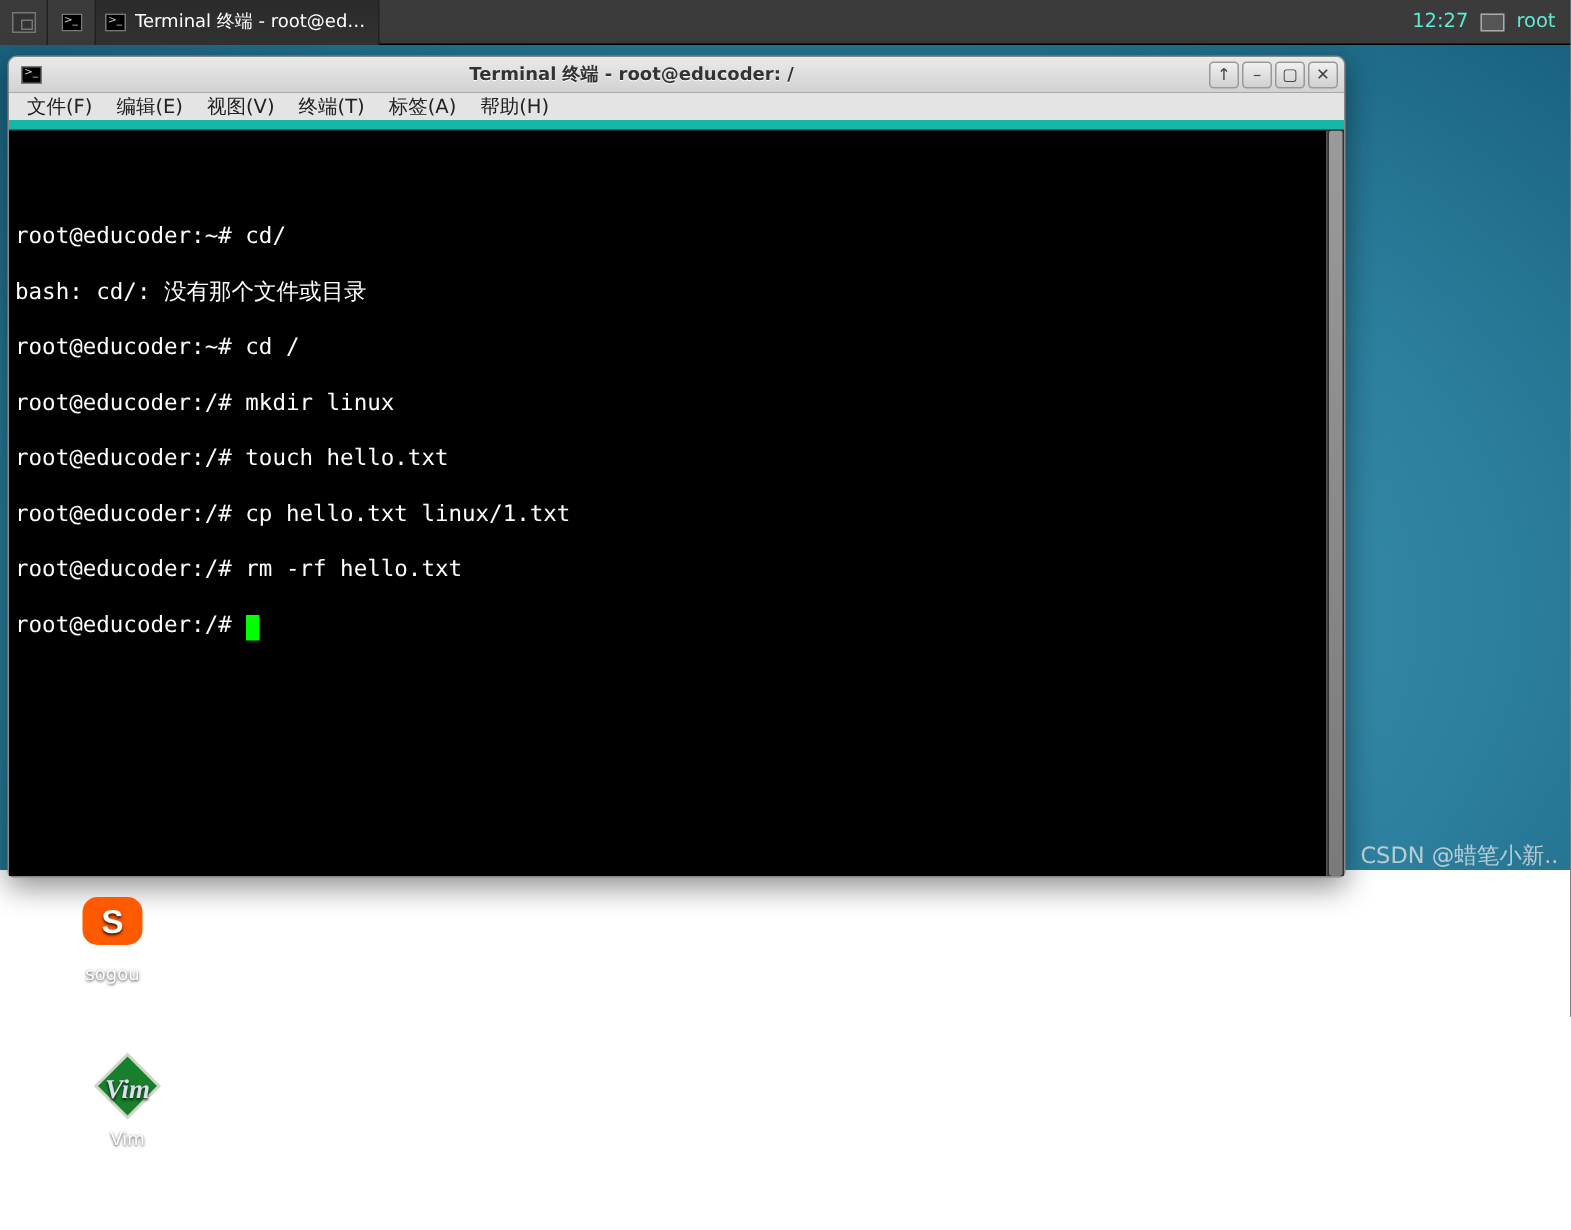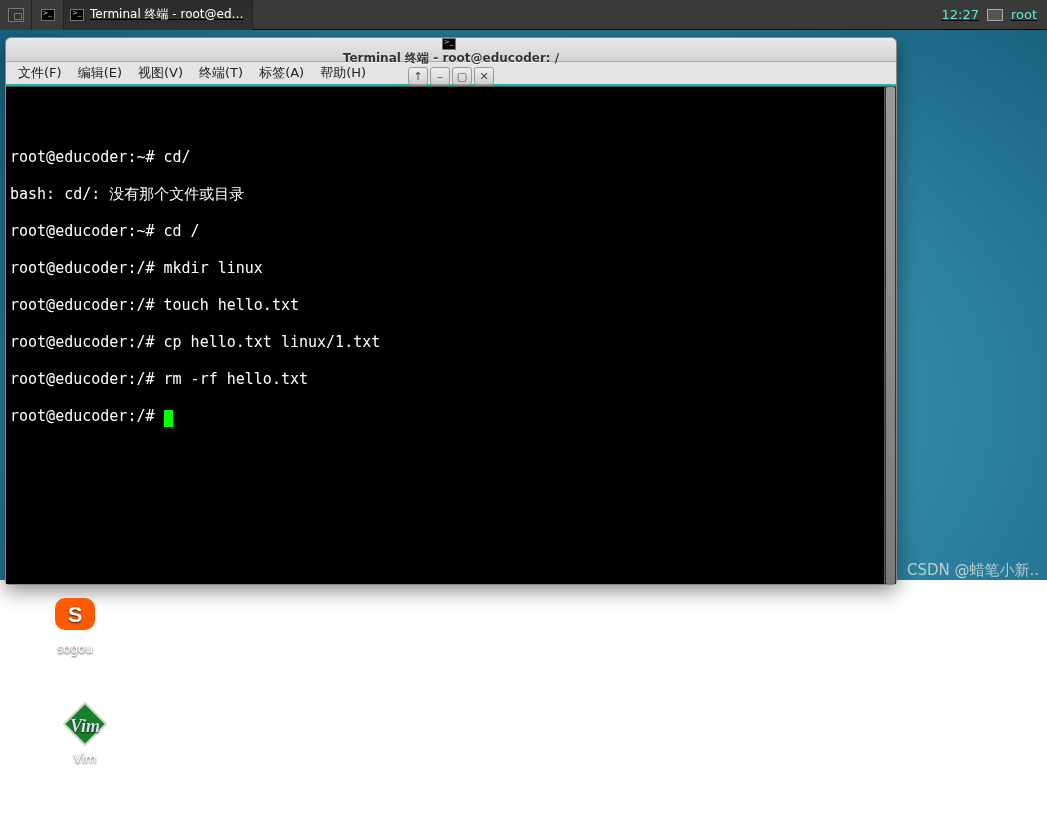--- a/index.html
+++ b/index.html
@@ -1,21 +1,20 @@
 <!DOCTYPE html>
 <html><head>
 <meta charset="utf-8">
 <style>
   * { box-sizing: border-box; margin: 0; padding: 0; }
   html, body { width: 1047px; height: 820px; overflow: hidden; font-family: "DejaVu Sans", sans-serif; }
   .desktop {
     position: relative;
     width: 1047px; height: 580px;
     background: radial-gradient(ellipse 1200px 800px at 50% 70%, #4aa7c2 0%, #2c7f9d 40%, #0c4f6c 80%, #06364a 100%);
-    text-decoration: underline;
   }
   
   .panel {
     display: flex; align-items: center;
     height: 30px; width: 100%;
     background: #3b3b3b;
     border-bottom: 1px solid #000;
     color: #ddd;
     font-size: 12px;
   }
@@ -55,31 +54,30 @@
     border-radius: 6px 6px 4px 4px;
     box-shadow: 0 6px 20px rgba(0,0,0,.45);
   }
   .titlebar {
     display: flex; align-items: center;
     height: 24px;
     background: linear-gradient(#eaeaea,#d2d2d2);
     border-radius: 6px 6px 0 0;
     border-bottom: 1px solid #aaa;
     padding: 0 4px;
-    flex-direction: column;
   }
   .title-icon { width:18px; height:18px; margin:0 6px 0 2px; display:flex;align-items:center;justify-content:center;}
   .title-text { flex:1; text-align:center; font-size:12px; color:#333; font-weight:bold; text-shadow:0 1px 0 #fff; }
   .winbtns { display:flex; gap:2px; }
   .wb { width:20px; height:18px; background:linear-gradient(#f0f0f0,#d0d0d0); border:1px solid #999; border-radius:3px; display:flex;align-items:center;justify-content:center; font-size:11px; color:#444;}
   .menubar {
     display:flex; gap:4px; align-items:center;
     height:24px; padding:0 6px;
     background:#e4e4e4;
-    border-bottom:2px solid #14b8a6;
+    border-bottom:6px solid #14b8a6;
     font-size:13px; color:#222;
   }
   .menuitem { padding:2px 6px; }
   .terminal-body {
     background:#000;
     color:#fff;
     font-family:"DejaVu Sans Mono","Liberation Mono",monospace;
     font-size:15px;
     line-height:21px;
     padding:2px 4px 2px 4px;

